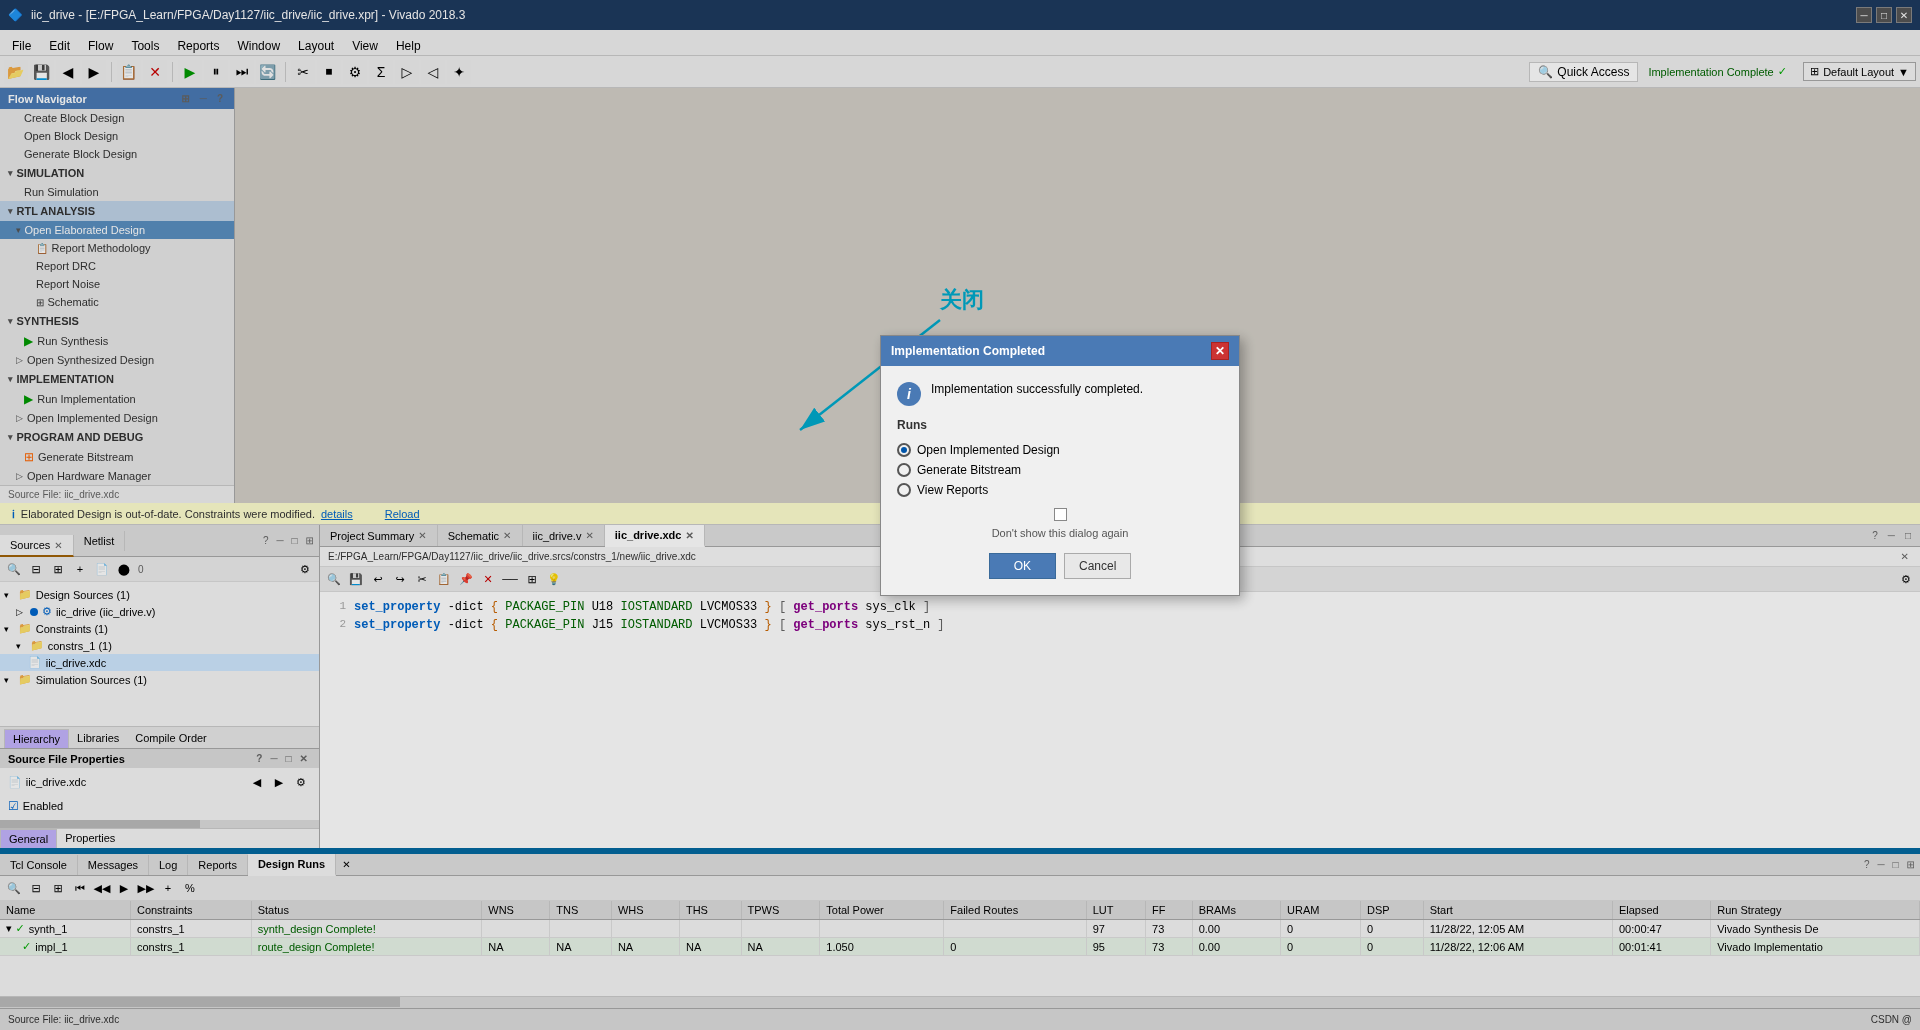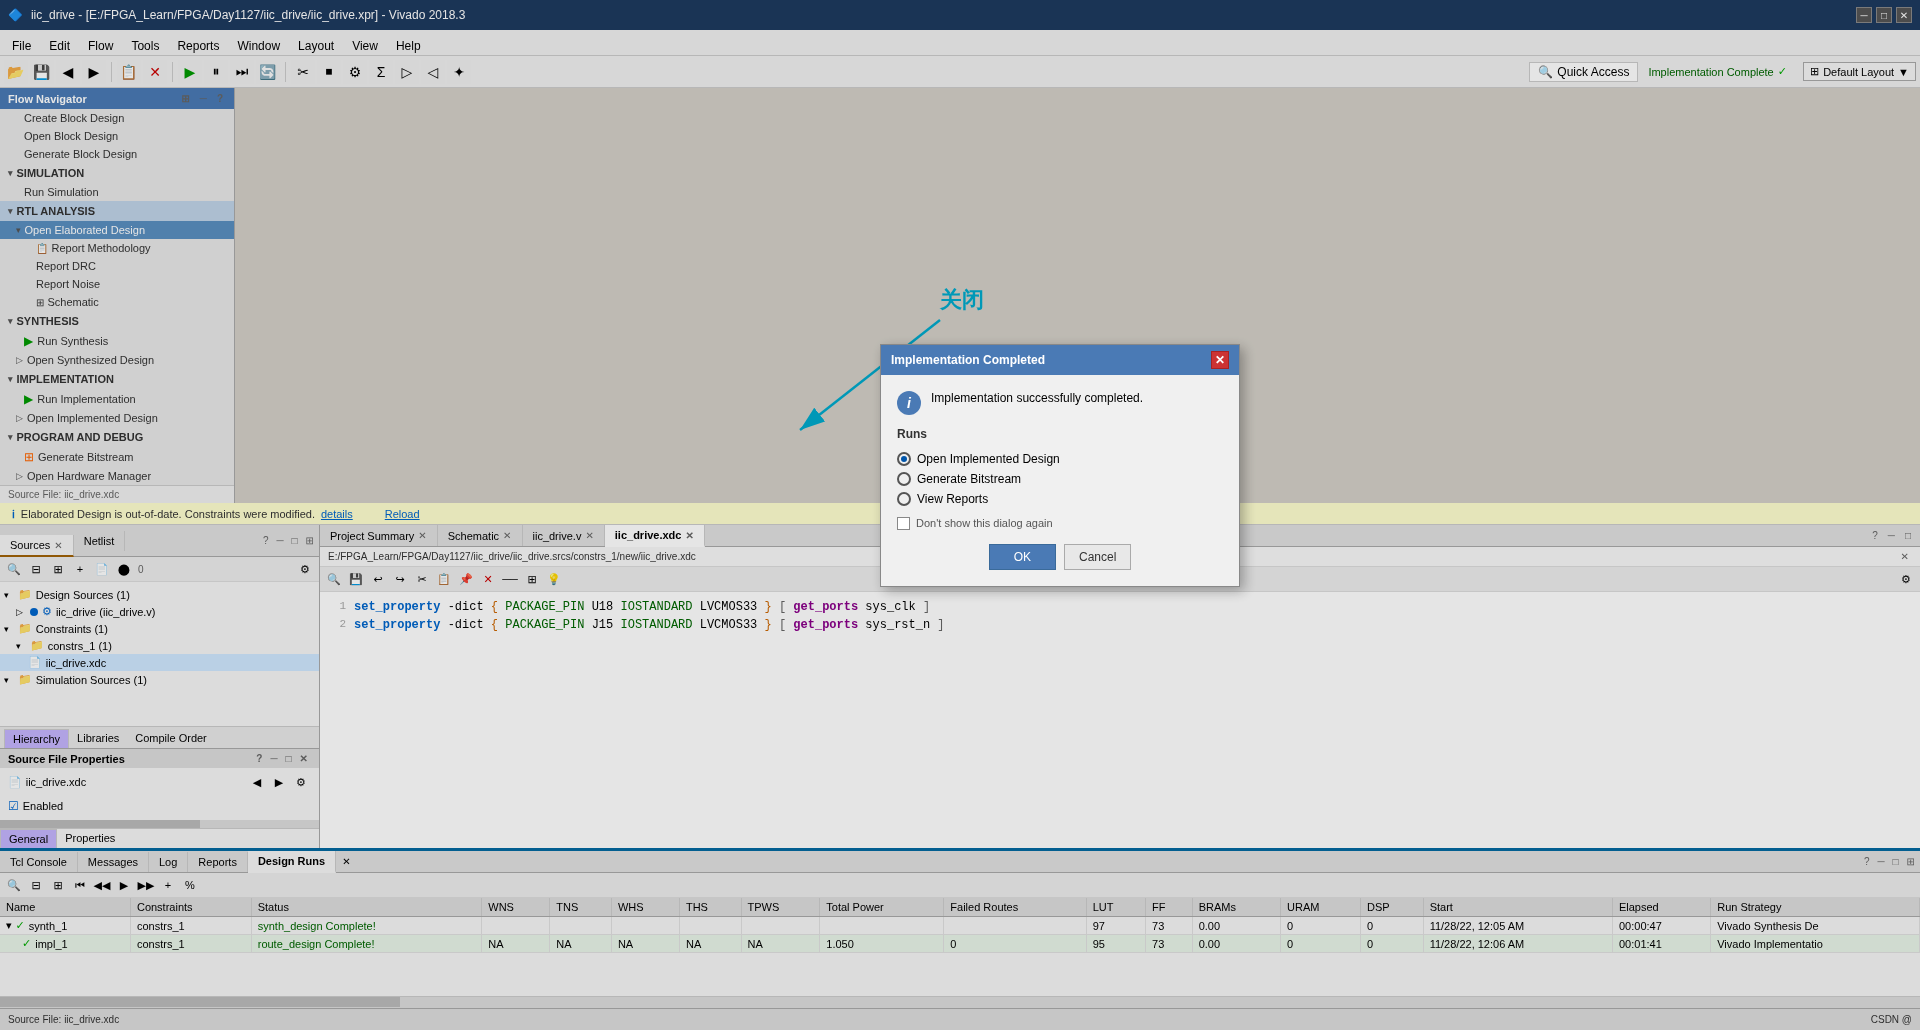--- a/index.html
+++ b/index.html
@@ -241,21 +241,21 @@
     }
     .code-line { display: flex; gap: 8px; line-height: 1.5; }
     .line-num { color: #aaa; width: 20px; text-align: right; font-size: 11px; }
     .kw-set { color: #0066cc; font-weight: bold; }
     .kw-get { color: #8b008b; font-weight: bold; }
     .kw-prop { color: #006600; }
 
     
     .bottom-panel {
       height: 160px;
-      border-top: 3px solid #0369a1;
+      border-top: 6px solid #0369a1;
       background: #f5f5f5;
       display: flex;
       flex-direction: column;
     }
     .bottom-tabs {
       display: flex;
       background: #e0e0e0;
       border-bottom: 1px solid #aaa;
       align-items: center;
     }
@@ -326,21 +326,21 @@
       border: 1px solid #aa2222;
     }
     .dialog-body { padding: 16px; }
     .dialog-info { display: flex; align-items: flex-start; gap: 10px; margin-bottom: 12px; }
     .info-icon { width: 24px; height: 24px; background: #4a7ab5; border-radius: 50%; color: white; display: flex; align-items: center; justify-content: center; font-style: italic; font-weight: bold; font-size: 14px; flex-shrink: 0; }
     .dialog-section-label { font-weight: bold; font-size: 12px; margin-bottom: 8px; color: #333; }
     .radio-group { margin-bottom: 6px; }
     .radio-item { display: flex; align-items: center; gap: 6px; padding: 3px 0; font-size: 12px; cursor: pointer; }
     .radio-circle { width: 14px; height: 14px; border: 2px solid #555; border-radius: 50%; display: inline-flex; align-items: center; justify-content: center; }
     .radio-circle.selected::after { content: ''; width: 6px; height: 6px; background: #0055aa; border-radius: 50%; }
-    .checkbox-item { display: flex; align-items: center; gap: 6px; font-size: 11px; color: #555; margin-top: 8px; cursor: pointer; }
+    .checkbox-item { display: flex; align-items: center; gap: 6px; font-size: 11px; color: #555; margin-top: 8px; cursor: pointer; flex-direction: column; }
     .checkbox-box { width: 13px; height: 13px; border: 1px solid #888; background: white; display: inline-flex; align-items: center; justify-content: center; }
     .dialog-buttons { display: flex; justify-content: center; gap: 8px; margin-top: 14px; }
     .btn-ok { background: #4a7ab5; color: white; border: 1px solid #3a6a9a; padding: 5px 24px; cursor: pointer; font-size: 12px; }
     .btn-cancel { background: #e8e8e8; color: #333; border: 1px solid #aaa; padding: 5px 14px; cursor: pointer; font-size: 12px; }
 
     .scrollbar-h {
       height: 12px;
       background: #ddd;
       border-top: 1px solid #ccc;
     }

